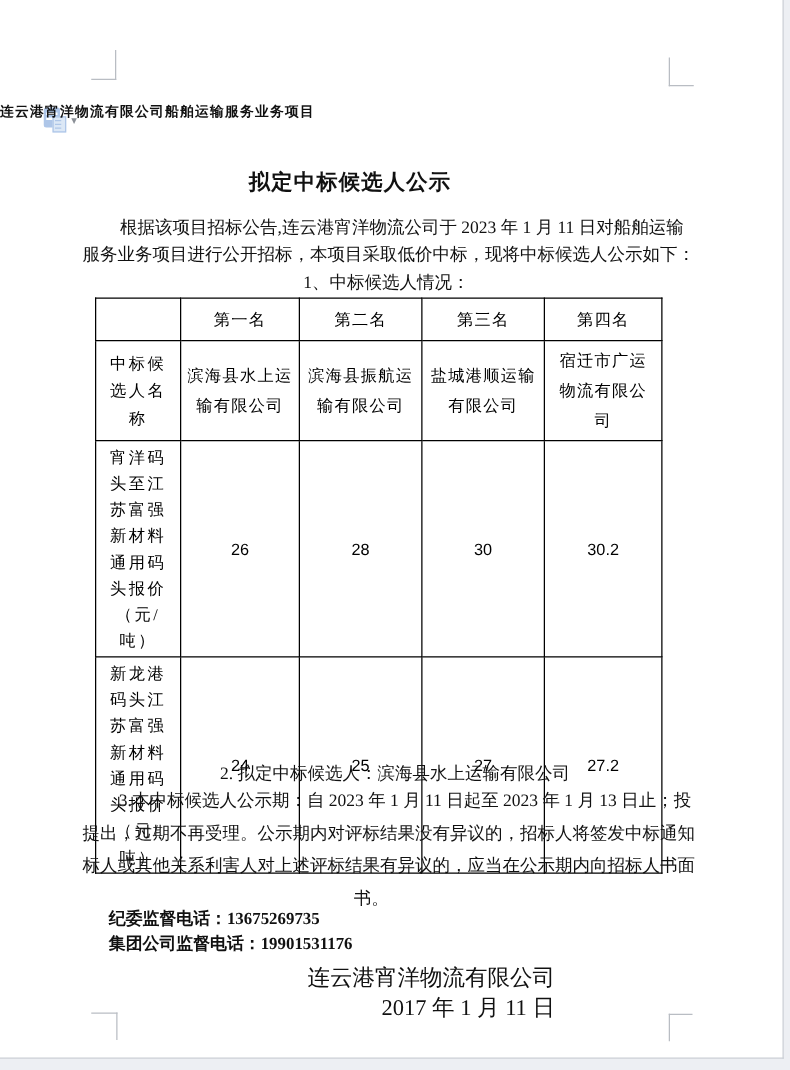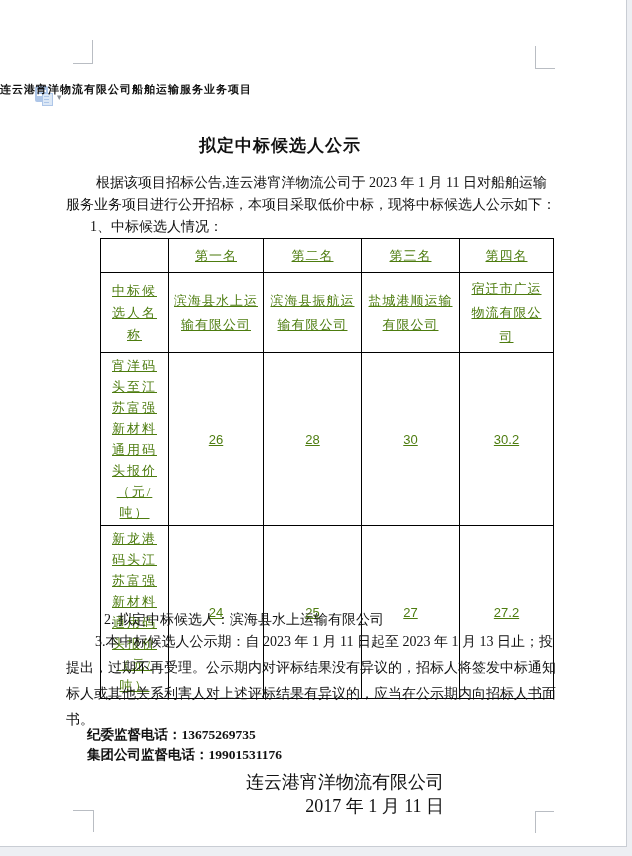--- a/index.html
+++ b/index.html
@@ -31,32 +31,32 @@
   .paste-caret{position:absolute;left:24px;top:6px;font-size:9px;color:#8a8f96;font-family:"DejaVu Sans",sans-serif;line-height:12px;}
 
   .doc-title{
     position:absolute;left:0;top:82px;width:560px;
     text-align:left;font-size:11px;font-weight:bold;letter-spacing:1px;
   }
   .doc-subtitle{
     position:absolute;left:0;top:134px;width:560px;
     text-align:center;font-size:17px;font-weight:bold;letter-spacing:1px;
   }
-  .para{position:absolute;left:66px;width:462px;font-size:14px;line-height:22px;}
+  .para{position:absolute;left:66px;width:462px;font-size:14px;line-height:22px;text-align:center;}
   .para .ln{white-space:nowrap;}
   .ind-30{text-indent:30px;}
   .ind-24{text-indent:24px;}
   .ind-29{text-indent:29px;}
   .ind-38{text-indent:38px;}
   .para3{line-height:26px;}
 
   table.bid{
-    position:absolute;left:100px;top:238px;
+    position:absolute;left:76px;top:238px;
     border-collapse:collapse;table-layout:fixed;width:453px;
-    font-size:13px;color:#4d7c0f;text-decoration:underline;
+    font-size:13px;color:#000000;
   }
   table.bid td{border:1px solid #000;padding:2px 5px;vertical-align:middle;text-align:center;overflow:hidden;}
   td.hdr{height:29px;font-size:13px;letter-spacing:1px;}
   tr.r-names{height:80px;}
   tr.r-price1{height:131px;border-radius:31px;}
   tr.r-price2{height:129px;}
   td.lbl{letter-spacing:2px;line-height:22px;text-align:center;padding:2px 5px;}
   td.lbl-dock{letter-spacing:2px;line-height:21px;text-align:justify;padding:3px 6px;vertical-align:middle;}
   td.name{line-height:24px;letter-spacing:1px;}
   td.name-top{vertical-align:top;padding-top:4px;}

